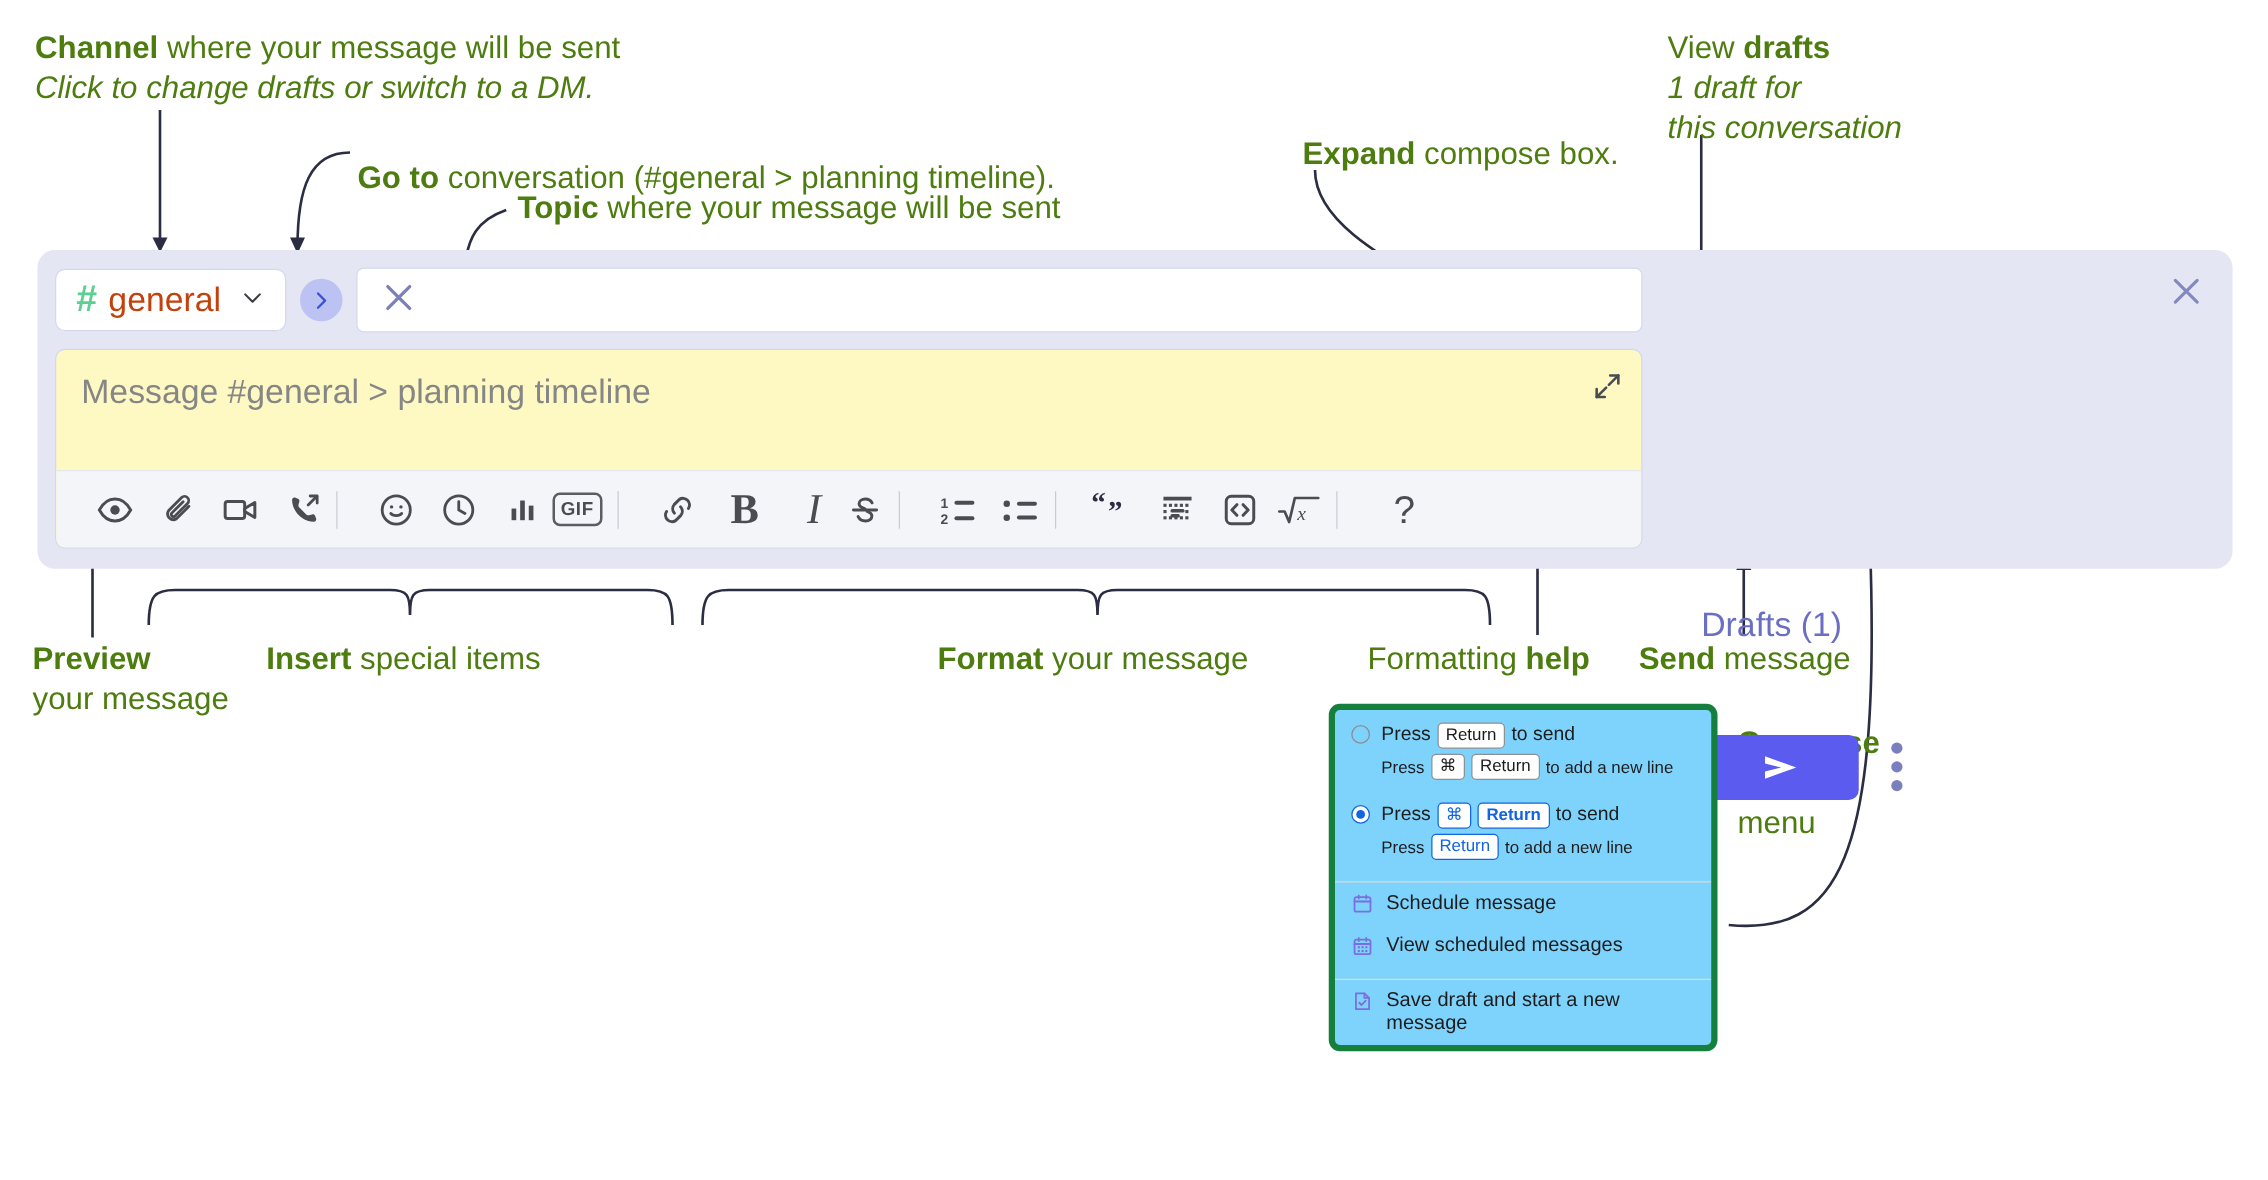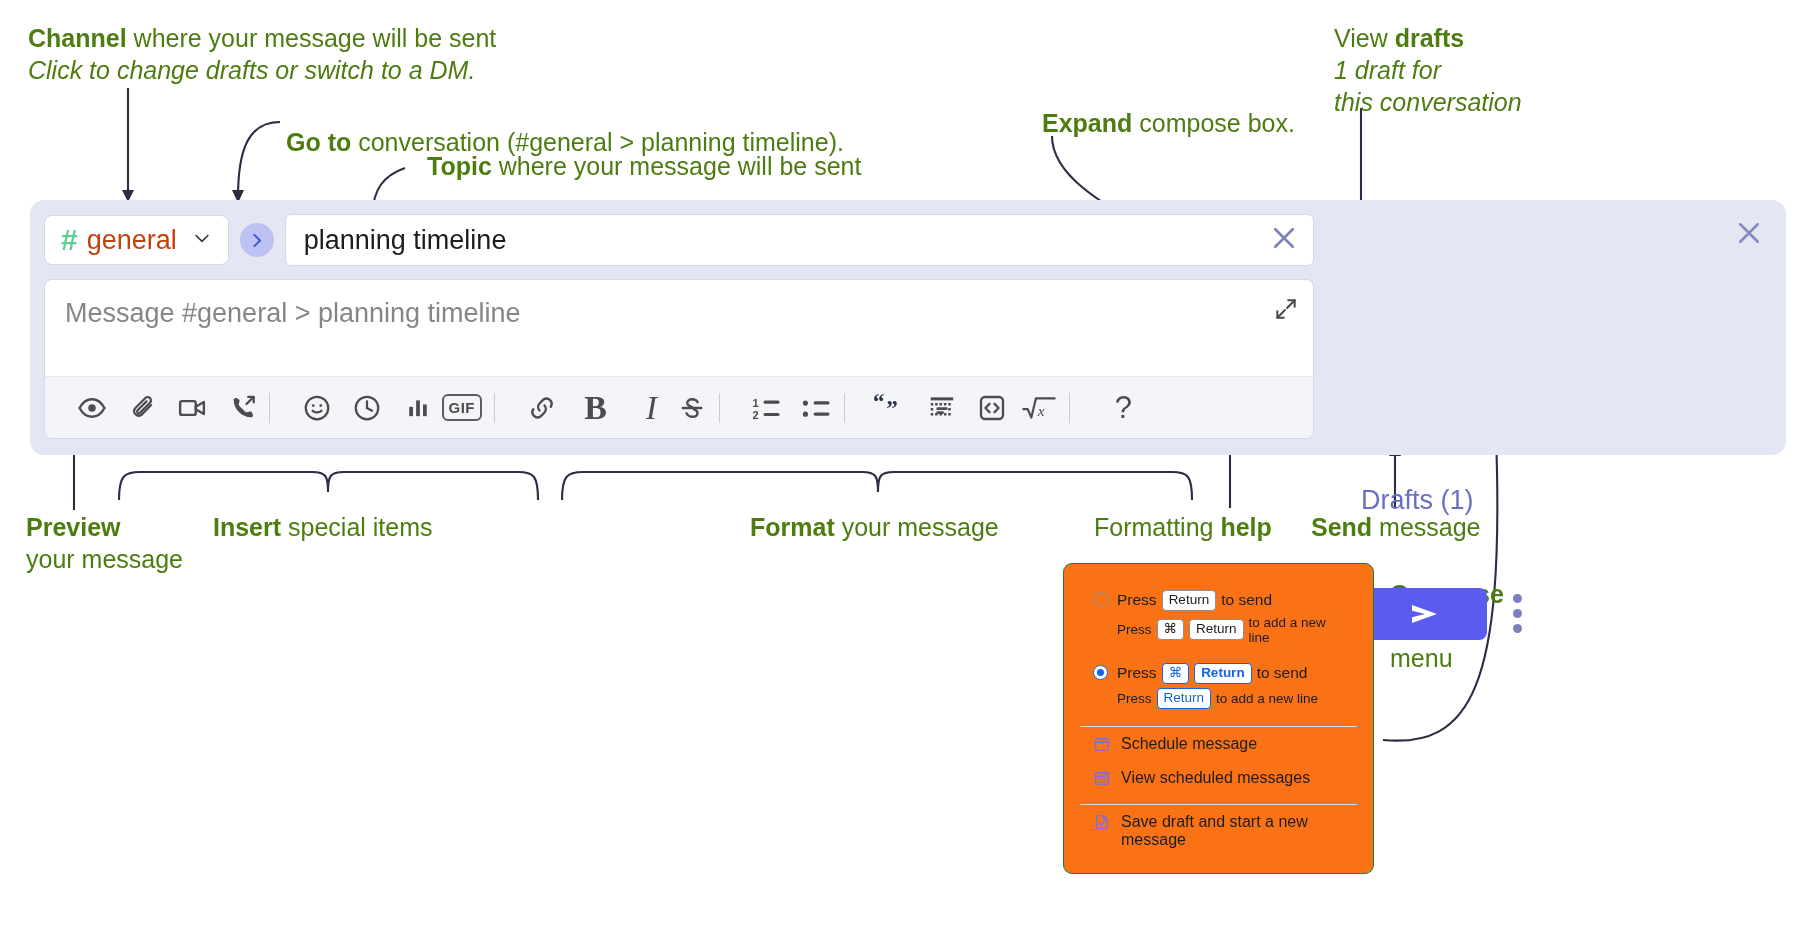--- a/index.html
+++ b/index.html
@@ -38,21 +38,21 @@
     width:34px;height:34px;border-radius:50%;background:#bcc3f2;
     display:flex;align-items:center;justify-content:center;flex:0 0 auto;
   }
   #topic-field{
     flex:1;height:52px;background:#fff;border:1px solid #d5d8ea;border-radius:6px;
     display:flex;align-items:center;padding:0 14px 0 18px;box-sizing:border-box;
   }
   #topic-value{font-size:27px;color:#1d1c1d;flex:1;}
 
   #message-box{
-    margin-top:13px;background:#ffffff;border:1px solid #d5d8ea;border-radius:8px;
+    margin-top:13px;background:#fef9c3;border:1px solid #d5d8ea;border-radius:8px;
     overflow:hidden;
   }
   #message-input-area{height:96px;position:relative;padding:18px 20px 0 20px;box-sizing:border-box;}
   #message-placeholder{font-size:27px;color:#868686;}
   #expand-btn{position:absolute;right:14px;top:16px;}
 
   #toolbar{
     background:#f4f5f9;border-top:1px solid #e6e8f1;height:62px;
     display:flex;align-items:center;padding:0 12px;box-sizing:border-box;gap:0;
   }
@@ -74,22 +74,22 @@
   #send-button{
     position:absolute;left:1331px;top:388px;width:126px;height:52px;
     background:#5b5bf0;border-radius:8px;display:flex;align-items:center;justify-content:center;
   }
   #kebab{position:absolute;left:1483px;top:394px;display:flex;flex-direction:column;gap:6px;align-items:center;}
   #kebab i{display:block;width:9px;height:9px;border-radius:50%;background:#7a7fbe;}
 
   
   #compose-menu{
     left:1063px;top:563px;width:311px;
-    background:#f97316;border:1px solid #15803d;border-radius:9px;
-    box-sizing:border-box;padding:16px;overflow:hidden;
+    background:#7dd3fc;border:5px solid #15803d;border-radius:9px;
+    box-sizing:border-box;padding:0;overflow:hidden;
     font-size:15px;color:#1d1c1d;
   }
   .mi-radio{display:flex;align-items:flex-start;gap:9px;padding:10px 13px 0 13px;}
   .radio{width:15px;height:15px;border-radius:50%;border:1.6px solid #8b8d94;box-sizing:border-box;flex:0 0 auto;margin-top:2px;}
   .radio.sel{border-color:#1264e3;background:#fff;position:relative;}
   .radio.sel::after{content:"";position:absolute;left:3px;top:3px;width:7px;height:7px;border-radius:50%;background:#1264e3;}
   .ml{display:flex;align-items:center;gap:5px;flex-wrap:nowrap;font-size:15.5px;}
   .sub{padding:4px 13px 8px 37px;font-size:13.5px;color:#1d1c1d;}
   .key{
     border:1px solid #8e9096;border-radius:4px;padding:1px 6px;font-size:13.5px;
@@ -142,21 +142,21 @@
 
 <div class="abs ann" style="left:28px;top:22px;">
   <div><b>Channel</b><span> where your message will be sent</span></div>
   <div><i>Click to change drafts or switch to a DM.</i></div>
 </div>
 
 <div class="abs ann" style="left:286px;top:106px;margin-top:20px;">
   <b>Go to</b><span> conversation (#general &gt; planning timeline).</span>
 </div>
 
-<div class="abs ann" style="left:414px;top:150px;margin-left:13px;">
+<div class="abs ann" style="left:414px;top:150px;">
   <b>Topic</b><span> where your message will be sent</span>
 </div>
 
 <div class="abs ann" style="left:1042px;top:107px;">
   <b>Expand</b><span> compose box.</span>
 </div>
 
 <div class="abs ann" style="left:1334px;top:22px;">
   <div><span>View </span><b>drafts</b></div>
   <div><i>1 draft for</i></div>
@@ -211,21 +211,20 @@
         </span>
       </div>
 
       <div id="goto-btn">
         <svg width="17" height="17" viewBox="0 0 24 24" fill="none" stroke="#3a53d6" stroke-width="2.6" stroke-linecap="round" stroke-linejoin="round">
             <path d="M9 4 L17 12 L9 20"></path>
           </svg>
       </div>
 
       <div id="topic-field">
-        <span id="topic-value">planning timeline</span>
         <span>
           <svg width="30" height="30" viewBox="0 0 24 24" fill="none" stroke="#7b80b8" stroke-width="2.1" stroke-linecap="round">
               <path d="M5 5 L19 19 M19 5 L5 19"></path>
             </svg>
         </span>
       </div>
     </div>
 
     <div id="message-box">
       <div id="message-input-area">

